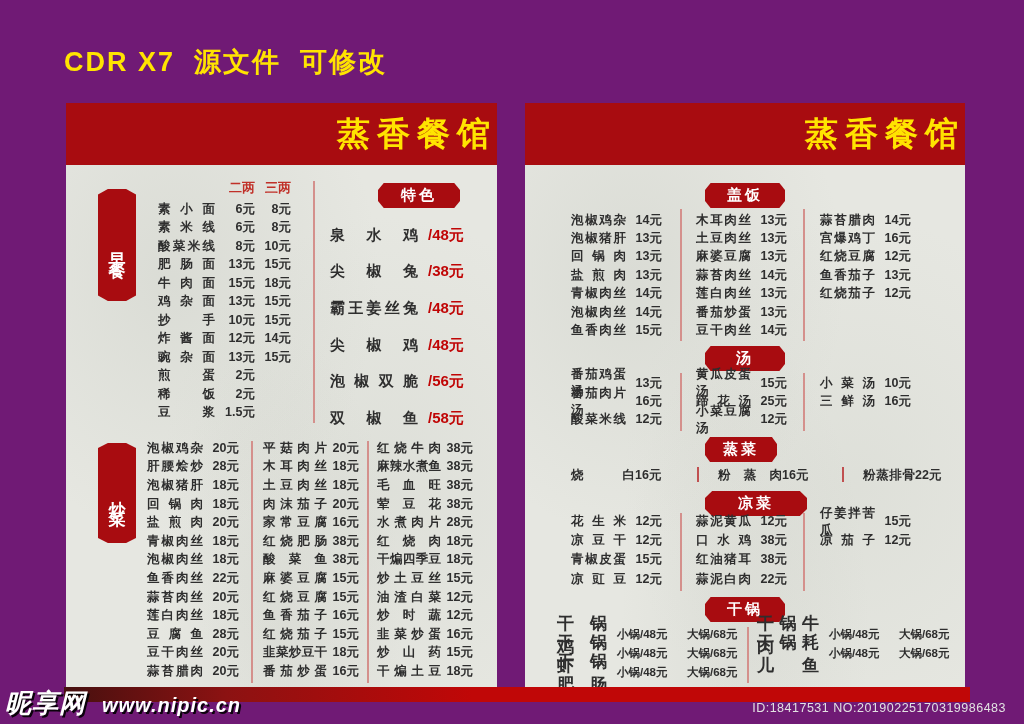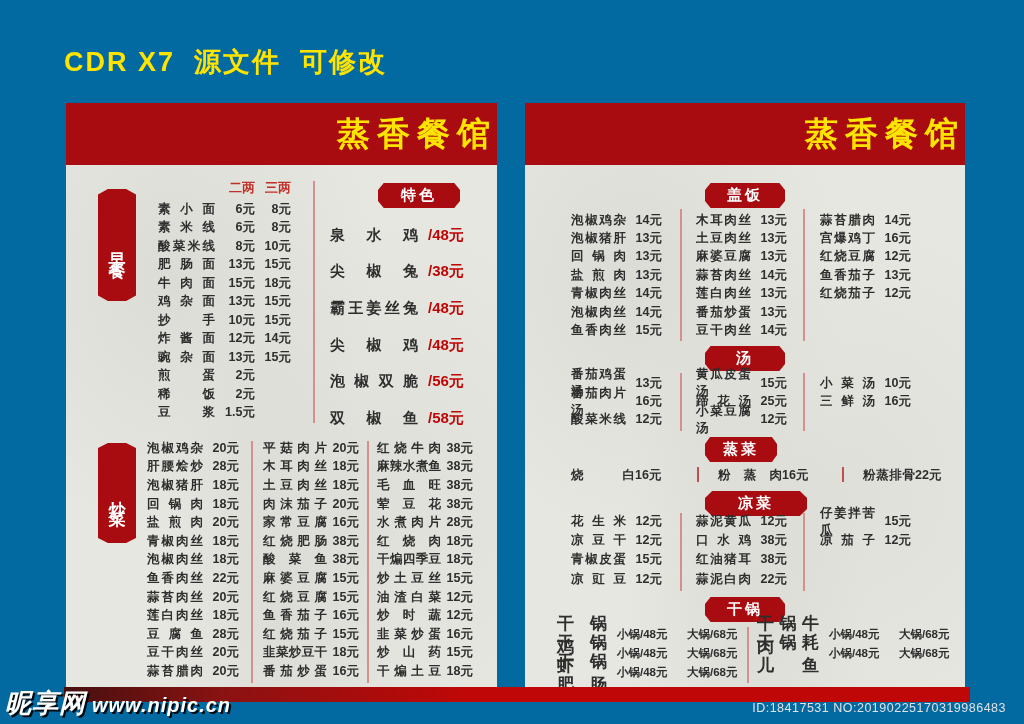--- a/index.html
+++ b/index.html
@@ -1,17 +1,17 @@
 <!DOCTYPE html>
 <html><head>
 <meta charset="utf-8">
 <style>
   * { margin:0; padding:0; box-sizing:border-box; }
   body { background:#000; font-family:"Liberation Sans","DejaVu Sans",sans-serif; }
-  .canvas { position:relative; width:1024px; height:724px; background:#0369a1; overflow:hidden; }
+  .canvas { position:relative; width:1024px; height:724px; background:#701a75; overflow:hidden; }
 
   .top-title { position:absolute; left:64px; top:44px; color:#ffe400; font-size:27px;
                font-weight:bold; letter-spacing:2px; white-space:pre; }
 
   .page { position:absolute; top:103px; height:585px; background-color:#e6e7e1;
           background-image:
             radial-gradient(ellipse at 25% 30%, rgba(175,180,170,.22), transparent 45%),
             radial-gradient(ellipse at 75% 65%, rgba(185,190,180,.18), transparent 50%),
             radial-gradient(ellipse at 50% 90%, rgba(170,175,165,.15), transparent 40%); }
   .left-page  { left:66px;  width:431px; }
@@ -78,21 +78,21 @@
   .dp-dish { width:50px; font-size:17px; }
   .dp2 .dp-dish { width:62px; }
   .dp-prc { margin-left:10px; width:60px; color:#2e2e2e; font-weight:bold; font-size:11.5px; }
 
   
   .wm-bar { position:absolute; left:64px; top:687px; width:906px; height:15px;
             background:linear-gradient(90deg,#46100f,#8c1212 18%,#c00707 45%,#c00707); }
   .wm-logo { position:absolute; left:5px; top:686px; color:#fff; font-weight:bold;
              font-style:italic; font-size:26px; letter-spacing:1px;
              text-shadow:2px 2px 0 rgba(0,0,0,.9); white-space:nowrap; }
-  .wm-logo .url { font-size:20px; margin-left:6px; }
+  .wm-logo .url { font-size:20px; margin-left:16px; }
   .wm-id { position:absolute; right:18px; top:701px; color:#e2e2e2; font-size:12.5px; letter-spacing:.5px; }
 </style>
 </head>
 <body>
 
 <div class="canvas">
 
   <div class="top-title">CDR X7  源文件  可修改</div>
 
   <div class="page left-page">

